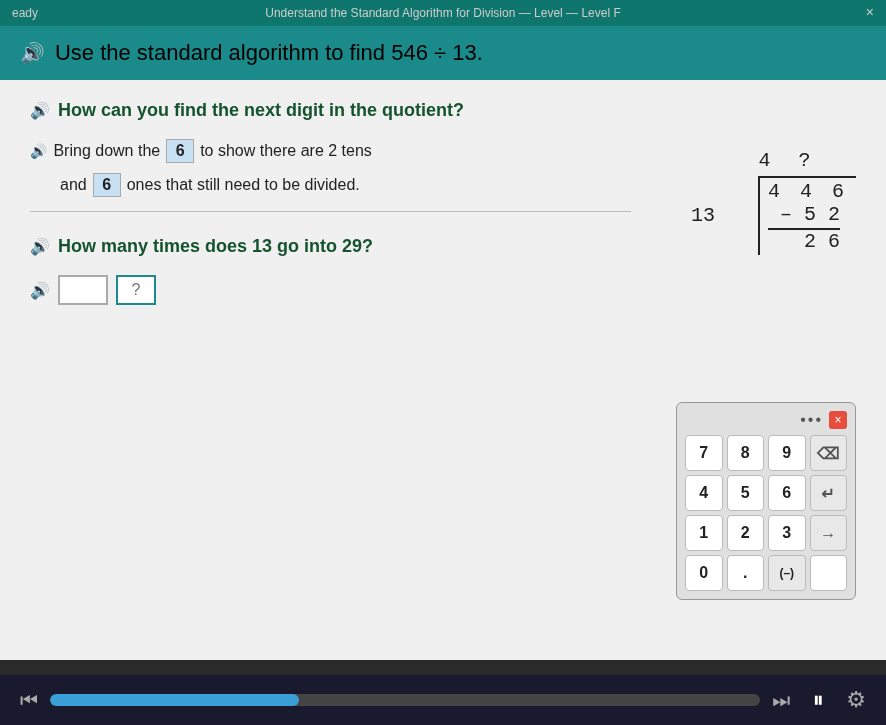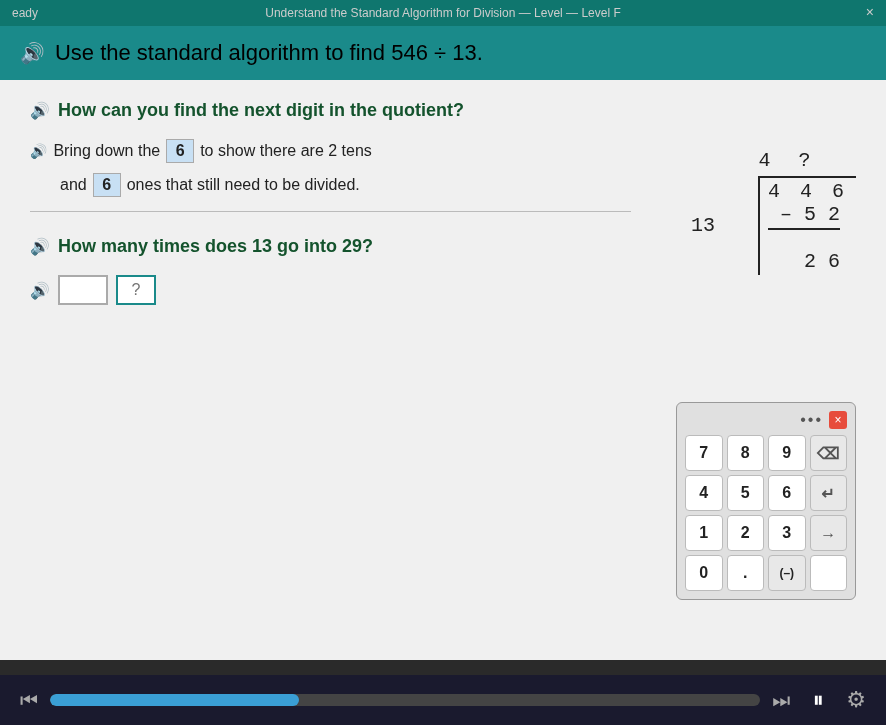--- a/index.html
+++ b/index.html
@@ -140,21 +140,21 @@
       border-top: 2px solid #222;
       padding: 2px 8px;
     }
     .subtraction-area {
       text-align: right;
       padding-right: 8px;
     }
     .sub-line {
       border-top: 2px solid #222;
       margin-top: 2px;
-      padding-top: 20px;
+      padding-top: 0;
     }
 
     
     .q2-section {
       margin-top: 24px;
     }
     .answer-row {
       display: flex;
       align-items: center;
       gap: 8px;

